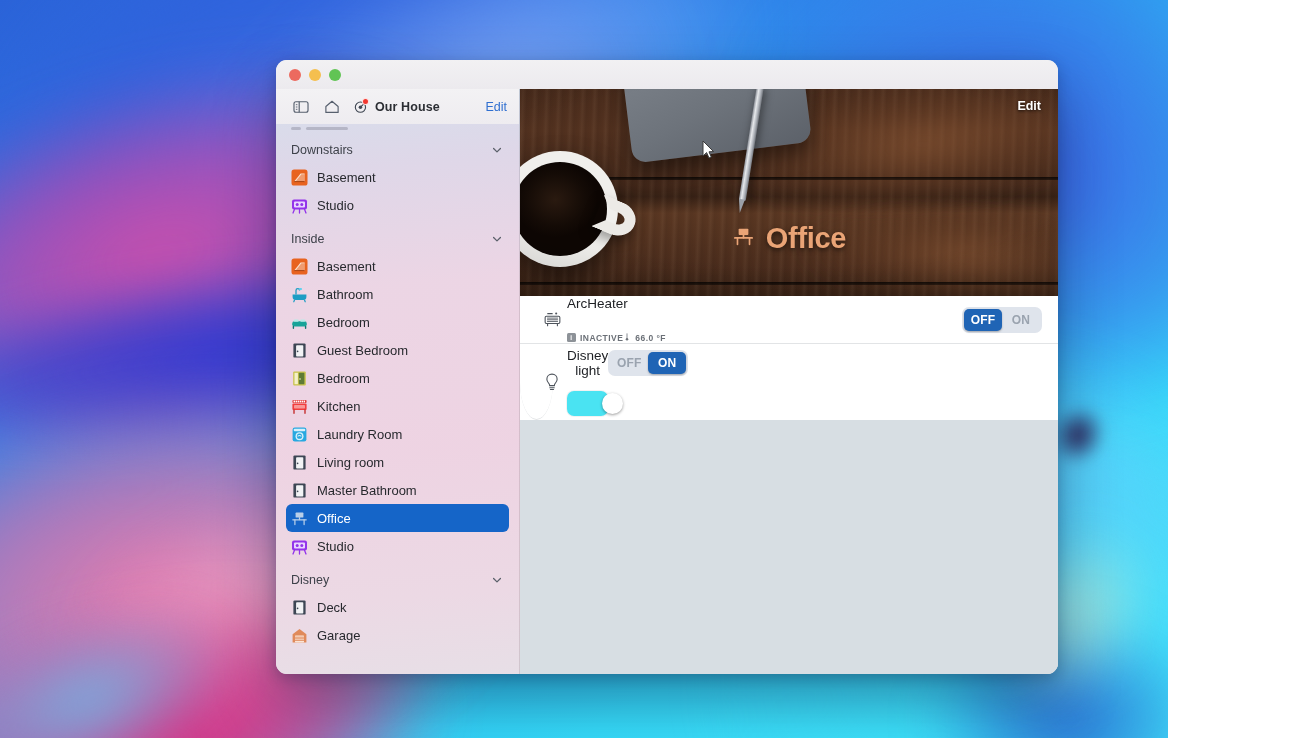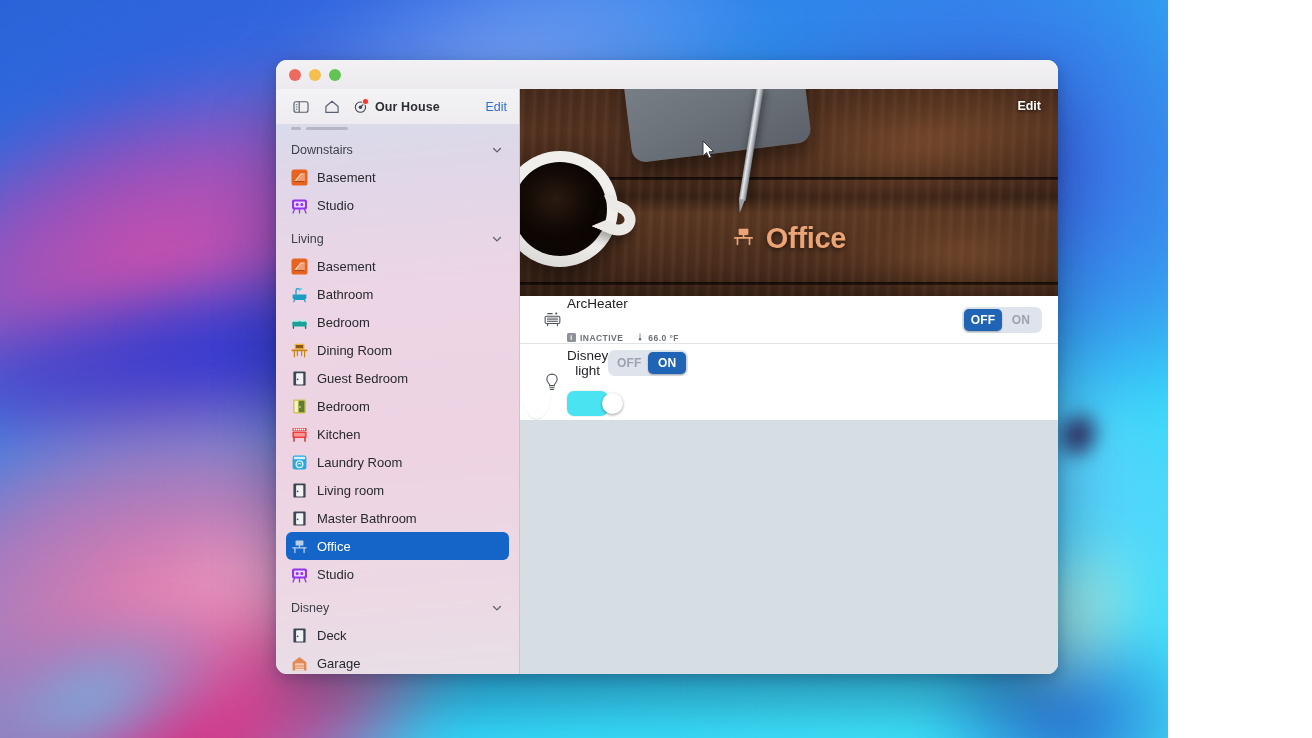--- a/index.html
+++ b/index.html
@@ -429,21 +429,21 @@
   .dev-row.light  { height: 76px; align-items: stretch; }
 
   .dev-ico {
     width: 30px; flex: 0 0 30px;
     display: flex; align-items: center; justify-content: center;
     color: #4e545c;
   }
   .dev-main { flex: 1; min-width: 0; display: flex; flex-direction: column; justify-content: center; }
   .dev-name { font-size: 13.5px; color: #1d1f23; }
   .dev-sub {
-    display: flex; align-items: center; gap: 13px;
+    display: flex; align-items: center; 
     margin-top: 21px;
     font-size: 8.5px;
     font-weight: bold;
     letter-spacing: .45px;
     color: #6b7077;
   }
   .dev-sub .chip { display: flex; align-items: center; gap: 4px; }
   .badge-sq {
     width: 9px; height: 9px;
     border-radius: 1.5px;
@@ -621,21 +621,21 @@
                     <rect x="1" y="2.4" width="15" height="10" rx="2" fill="#9333ea"></rect>
                     <rect x="3" y="4.4" width="11" height="6" rx="1" fill="#e9d5ff"></rect>
                     <circle cx="6.2" cy="7.4" r="1.5" fill="#9333ea"></circle>
                     <circle cx="10.8" cy="7.4" r="1.5" fill="#9333ea"></circle>
                     <path d="M3.4 12.4 L2 16 M8.5 12.4 L8.5 16 M13.6 12.4 L15 16" stroke="#9333ea" stroke-width="1.3" stroke-linecap="round"></path>
                   </svg>
                 </span>
                 <span>Studio</span>
               </div>
               <div class="group-head">
-                <span>Living</span>
+                <span>Inside</span>
                 <span class="chev">
                   <svg viewBox="0 0 14 14" width="12" height="12" fill="none" stroke="currentColor" stroke-width="1.5" stroke-linecap="round" stroke-linejoin="round">
                     <path d="M3 5.2 L7 9.2 L11 5.2"></path>
                   </svg>
                 </span>
               </div>
               <div class="room-row">
                 <span class="room-ico">
                   <svg viewBox="0 0 17 17">
                     <rect x="0.5" y="0.5" width="16" height="16" rx="2.6" fill="#e8631f"></rect>
@@ -660,31 +660,20 @@
               <div class="room-row">
                 <span class="room-ico">
                   <svg viewBox="0 0 17 17">
                     <rect x="1.2" y="7.2" width="14.6" height="5.2" rx="2.2" fill="#17a398"></rect>
                     <rect x="2.6" y="5.4" width="5.2" height="2.4" rx="1.1" fill="#b7ece7"></rect>
                     <rect x="9.2" y="5.4" width="5.2" height="2.4" rx="1.1" fill="#b7ece7"></rect>
                     <path d="M2.4 12.4 v1.8 M14.6 12.4 v1.8" stroke="#0f776f" stroke-width="1.4" stroke-linecap="round"></path>
                   </svg>
                 </span>
                 <span>Bedroom</span>
-              </div>
-              <div class="room-row">
-                <span class="room-ico">
-                  <svg viewBox="0 0 17 17">
-                    <rect x="3.6" y="1.8" width="9.8" height="5.6" rx="1" fill="#f4b63f"></rect>
-                    <rect x="4.8" y="3" width="7.4" height="3.2" fill="#8a5a14"></rect>
-                    <path d="M1.4 8.4 h14.2" stroke="#c8860f" stroke-width="1.8" stroke-linecap="round"></path>
-                    <path d="M3.4 9.2 v5.6 M13.6 9.2 v5.6 M6.4 9.2 v4.4 M10.6 9.2 v4.4" stroke="#c8860f" stroke-width="1.2" stroke-linecap="round"></path>
-                  </svg>
-                </span>
-                <span>Dining Room</span>
               </div>
               <div class="room-row">
                 <span class="room-ico">
                   <svg viewBox="0 0 17 17">
                     <rect x="2.4" y="1.4" width="12.2" height="14.2" rx="1.2" fill="#3d4654"></rect>
                     <rect x="5.1" y="3.3" width="7.2" height="11.2" rx=".8" fill="#f2f3f5"></rect>
                     <circle cx="6.6" cy="9.3" r=".85" fill="#3d4654"></circle>
                   </svg>
                 </span>
                 <span>Guest Bedroom</span>

